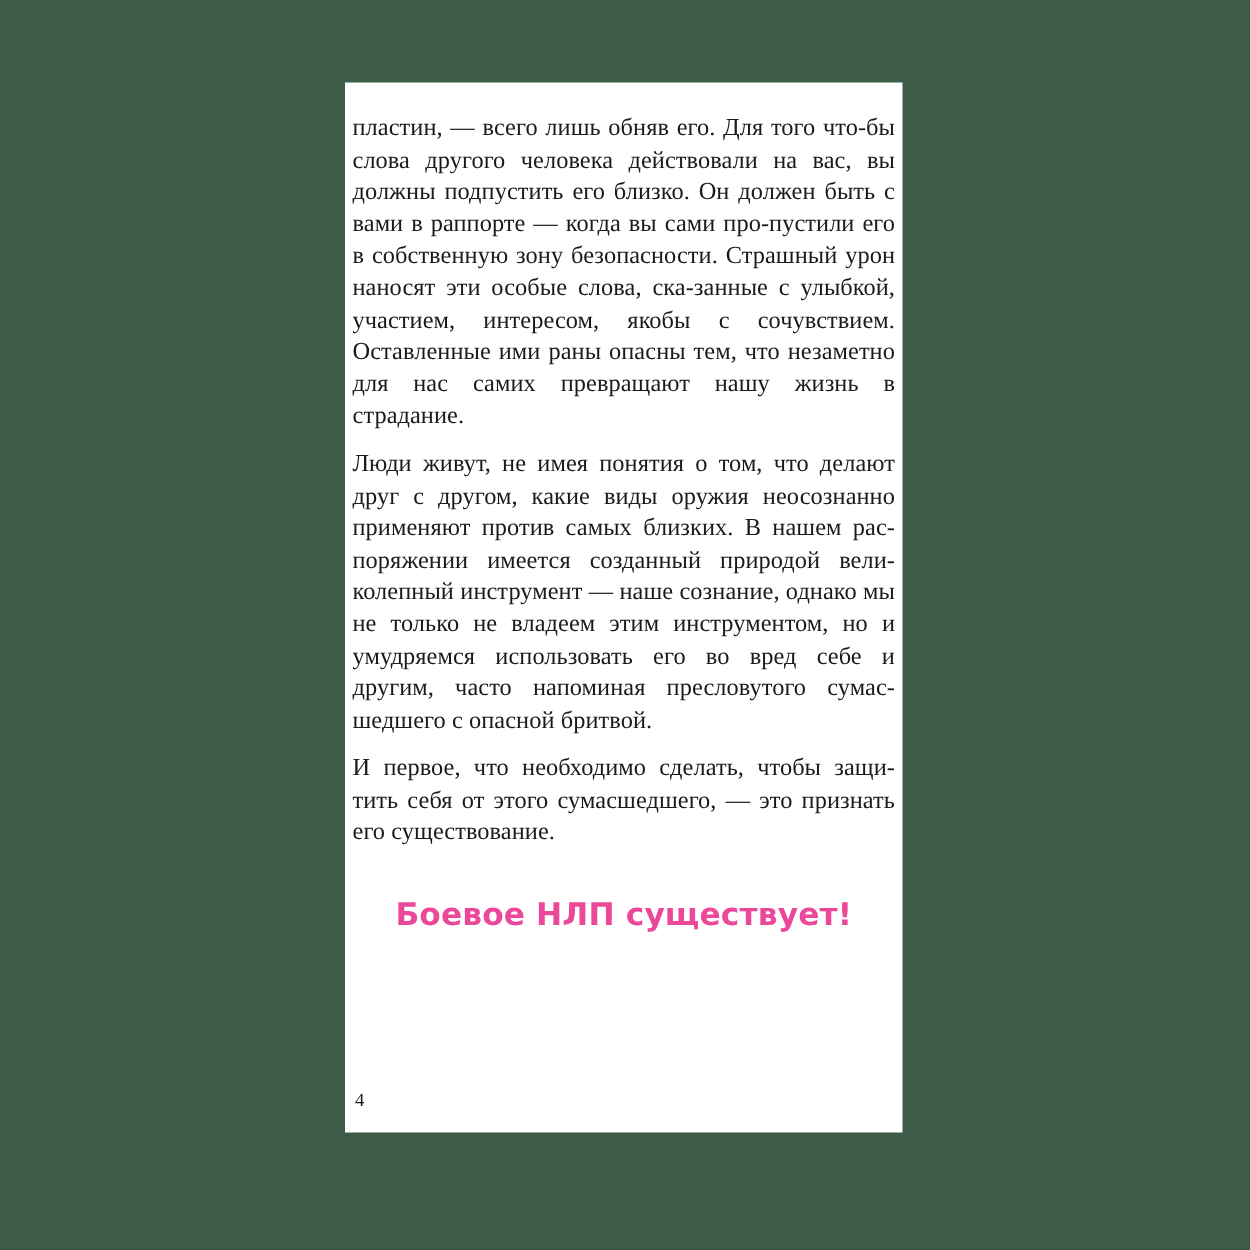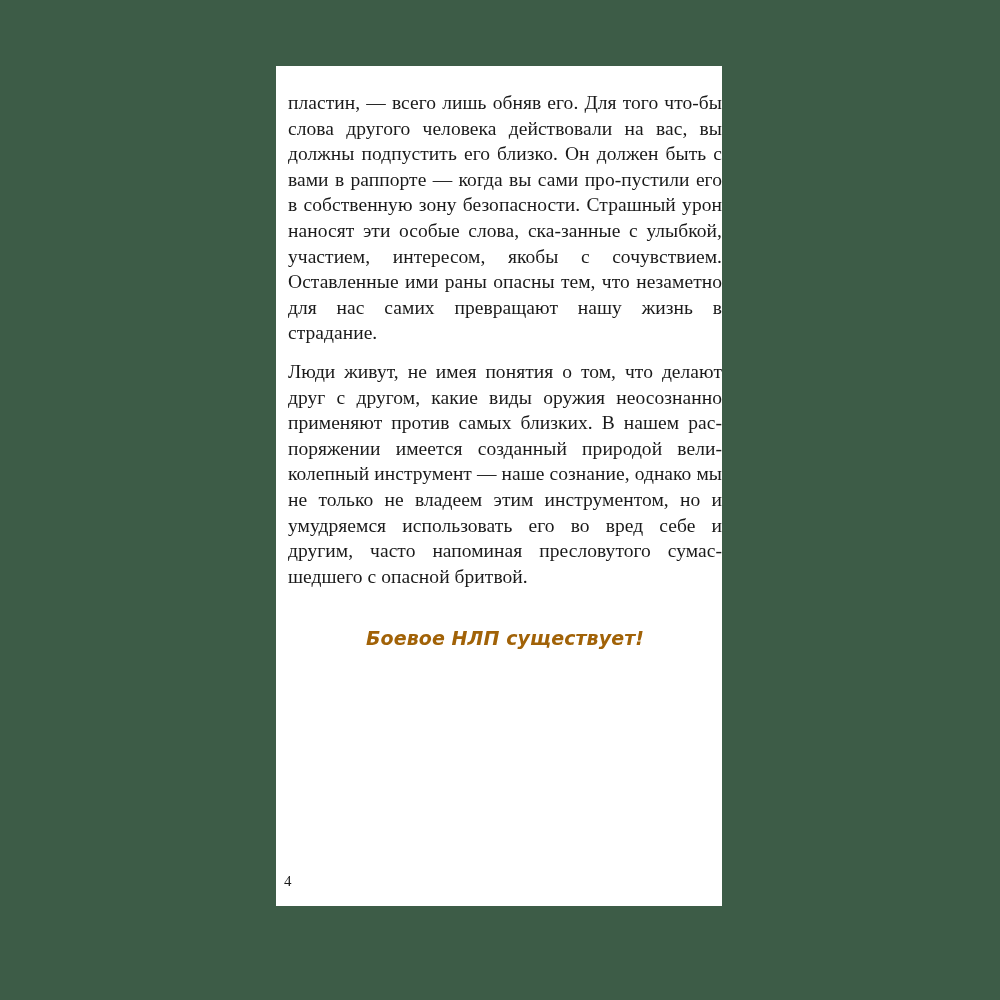--- a/index.html
+++ b/index.html
@@ -22,60 +22,60 @@
     position: absolute;
     left: 276px;
     top: 66px;
     width: 446px;
     height: 840px;
     background: #ffffff;
     box-sizing: border-box;
   }
   .page-inner {
     position: absolute;
-    left: 12px;
+    left: 6px;
     top: 24px;
     width: 440px;
     box-sizing: border-box;
     padding-right: 6px;
   }
   p.para {
     margin: 0 0 13px 0;
     font-size: 19.5px;
     line-height: 25.6px;
     text-align: justify;
     text-align-last: left;
     color: #1a1a1a;
     hyphens: manual;
     letter-spacing: 0.05px;
   }
   h2.section-heading {
     margin: 38px 0 14px 0;
     font-family: "DejaVu Sans", sans-serif;
-    font-size: 19px;
+    font-size: 25px;
     font-weight: bold;
     text-align: center;
-    color: #a16207;
+    color: #ec4899;
     letter-spacing: 0.1px;
-    font-style: italic;
   }
   .page-number {
     position: absolute;
     left: 8px;
     bottom: 16px;
     font-size: 15px;
     color: #1a1a1a;
     font-family: "Liberation Serif", serif;
   }
 </style>
 </head>
 <body>
 
 <div class="viewport">
   <div class="page">
     <div class="page-inner">
       <p class="para">пластин, — всего лишь обняв его. Для того что-бы слова другого человека действовали на вас, вы должны подпустить его близко. Он должен быть с вами в раппорте — когда вы сами про-пустили его в собственную зону безопасности. Страшный урон наносят эти особые слова, ска-занные с улыбкой, участием, интересом, якобы с сочувствием. Оставленные ими раны опасны тем, что незаметно для нас самих превращают нашу жизнь в страдание.</p>
       <p class="para">Люди живут, не имея понятия о том, что делают друг с другом, какие виды оружия неосознанно применяют против самых близких. В нашем рас-поряжении имеется созданный природой вели-колепный инструмент — наше сознание, однако мы не только не владеем этим инструментом, но и умудряемся использовать его во вред себе и другим, часто напоминая пресловутого сумас-шедшего с опасной бритвой.</p>
+      <p class="para">И первое, что необходимо сделать, чтобы защи-тить себя от этого сумасшедшего, — это признать его существование.</p>
       <h2 class="section-heading">Боевое НЛП существует!</h2>
     </div>
     <div class="page-number">4</div>
   </div>
 </div>
 
 </body></html>

